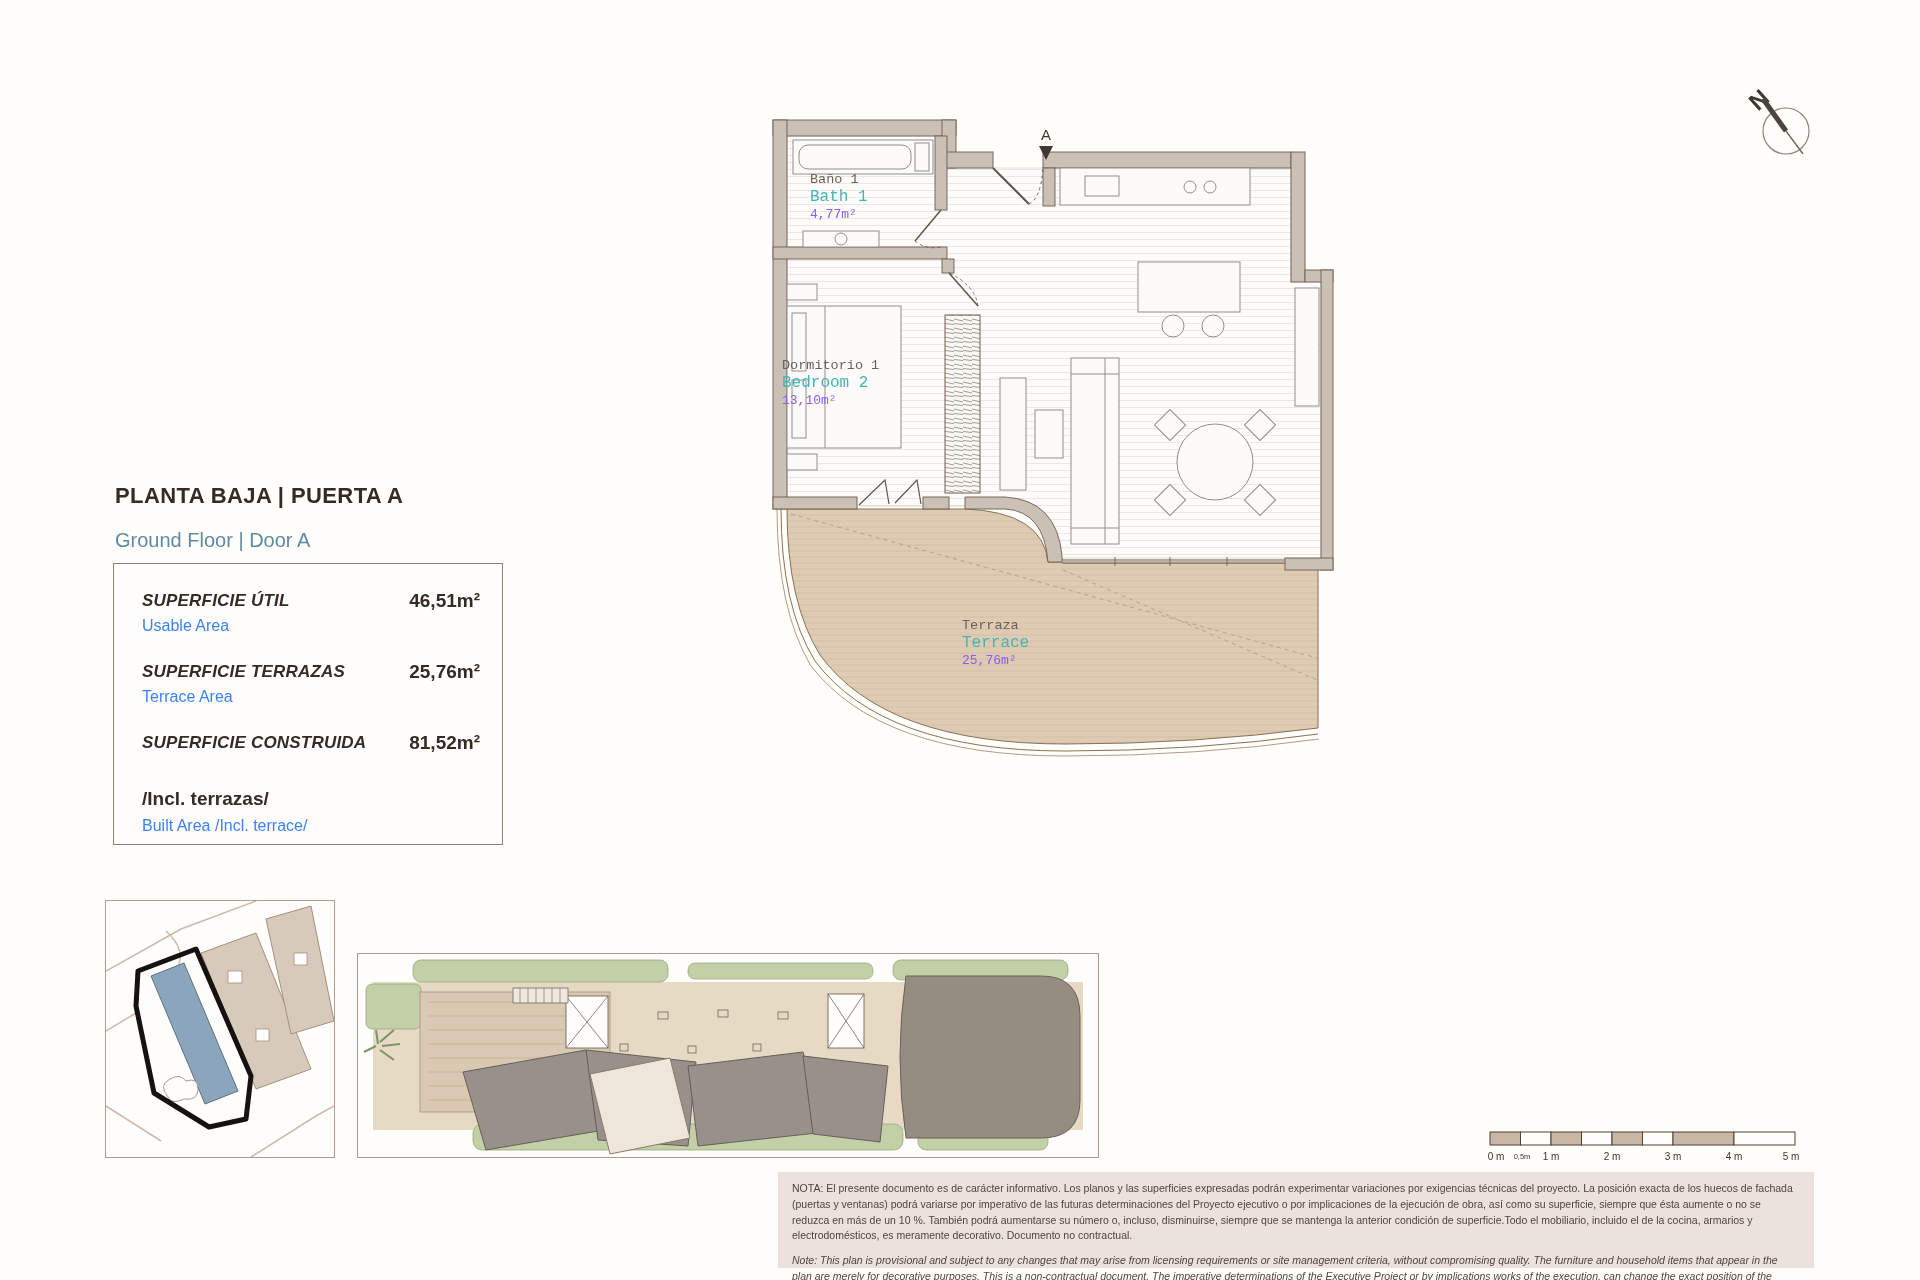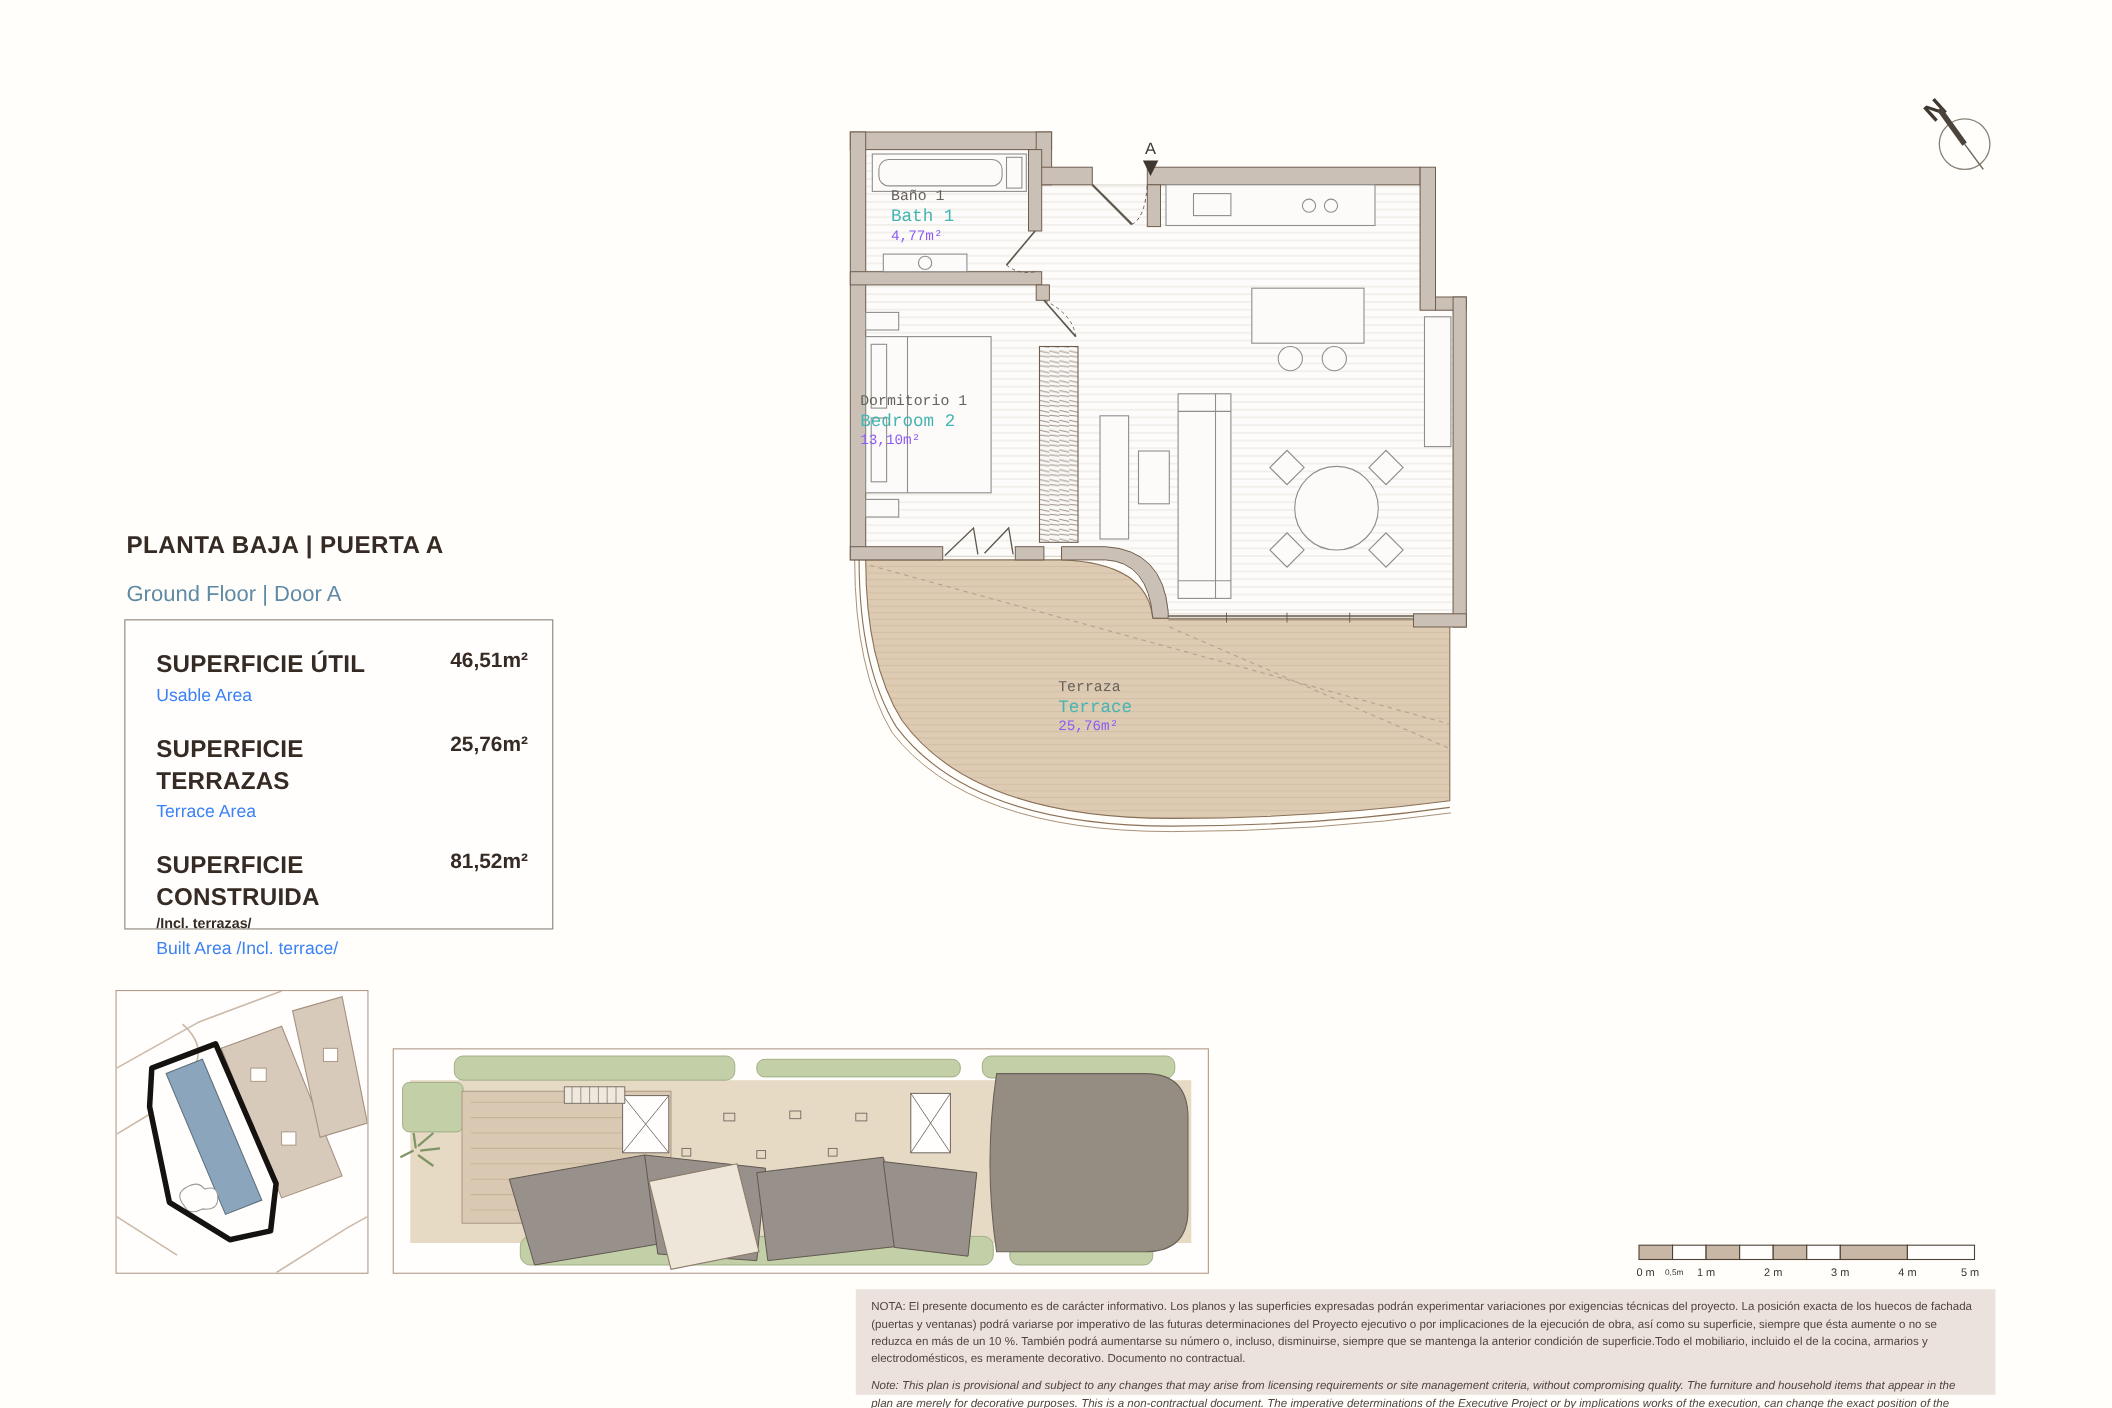--- a/index.html
+++ b/index.html
@@ -11,22 +11,22 @@
   
   .title-es{font-size:22px;font-weight:bold;color:#362b24;letter-spacing:.4px;}
   .title-en{font-size:20px;color:#5e8aa6;margin-top:20px;}
   
   .area-box{
     left:113px;top:563px;width:390px;height:282px;border:1px solid #8d8379;
     background:#fffefd;box-sizing:border-box;padding:26px 22px 18px 28px;
   }
   .area-row{margin-bottom:24px;}
   .area-row .top{display:flex;justify-content:space-between;align-items:flex-start;}
-  .label-es{font-size:22px;font-weight:bold;color:#362b24;letter-spacing:.2px;line-height:1.3;}
-  .label-es2{font-size:13px;font-weight:bold;color:#362b24;line-height:1.4;}
+  .label-es{font-size:17px;font-weight:bold;color:#362b24;letter-spacing:.2px;line-height:1.3;font-style:italic;}
+  .label-es2{font-size:19px;font-weight:bold;color:#362b24;line-height:1.4;margin-top:32px;}
   .label-es2:empty{display:none;}
   .area-value{font-size:19px;font-weight:bold;color:#362b24;white-space:nowrap;padding-left:10px;}
   .label-en{font-size:16px;color:#3b82f6;margin-top:4px;line-height:1.3;}
   
   .room-label{line-height:1.2;pointer-events:none;font-family:Liberation Mono, monospace;}
   .room-es{font-size:13.5px;color:#67615c;}
   .room-en{font-size:16px;color:#45b5b2;}
   .room-area{font-size:13px;color:#8b5cf6;}
   
   .note-block{

